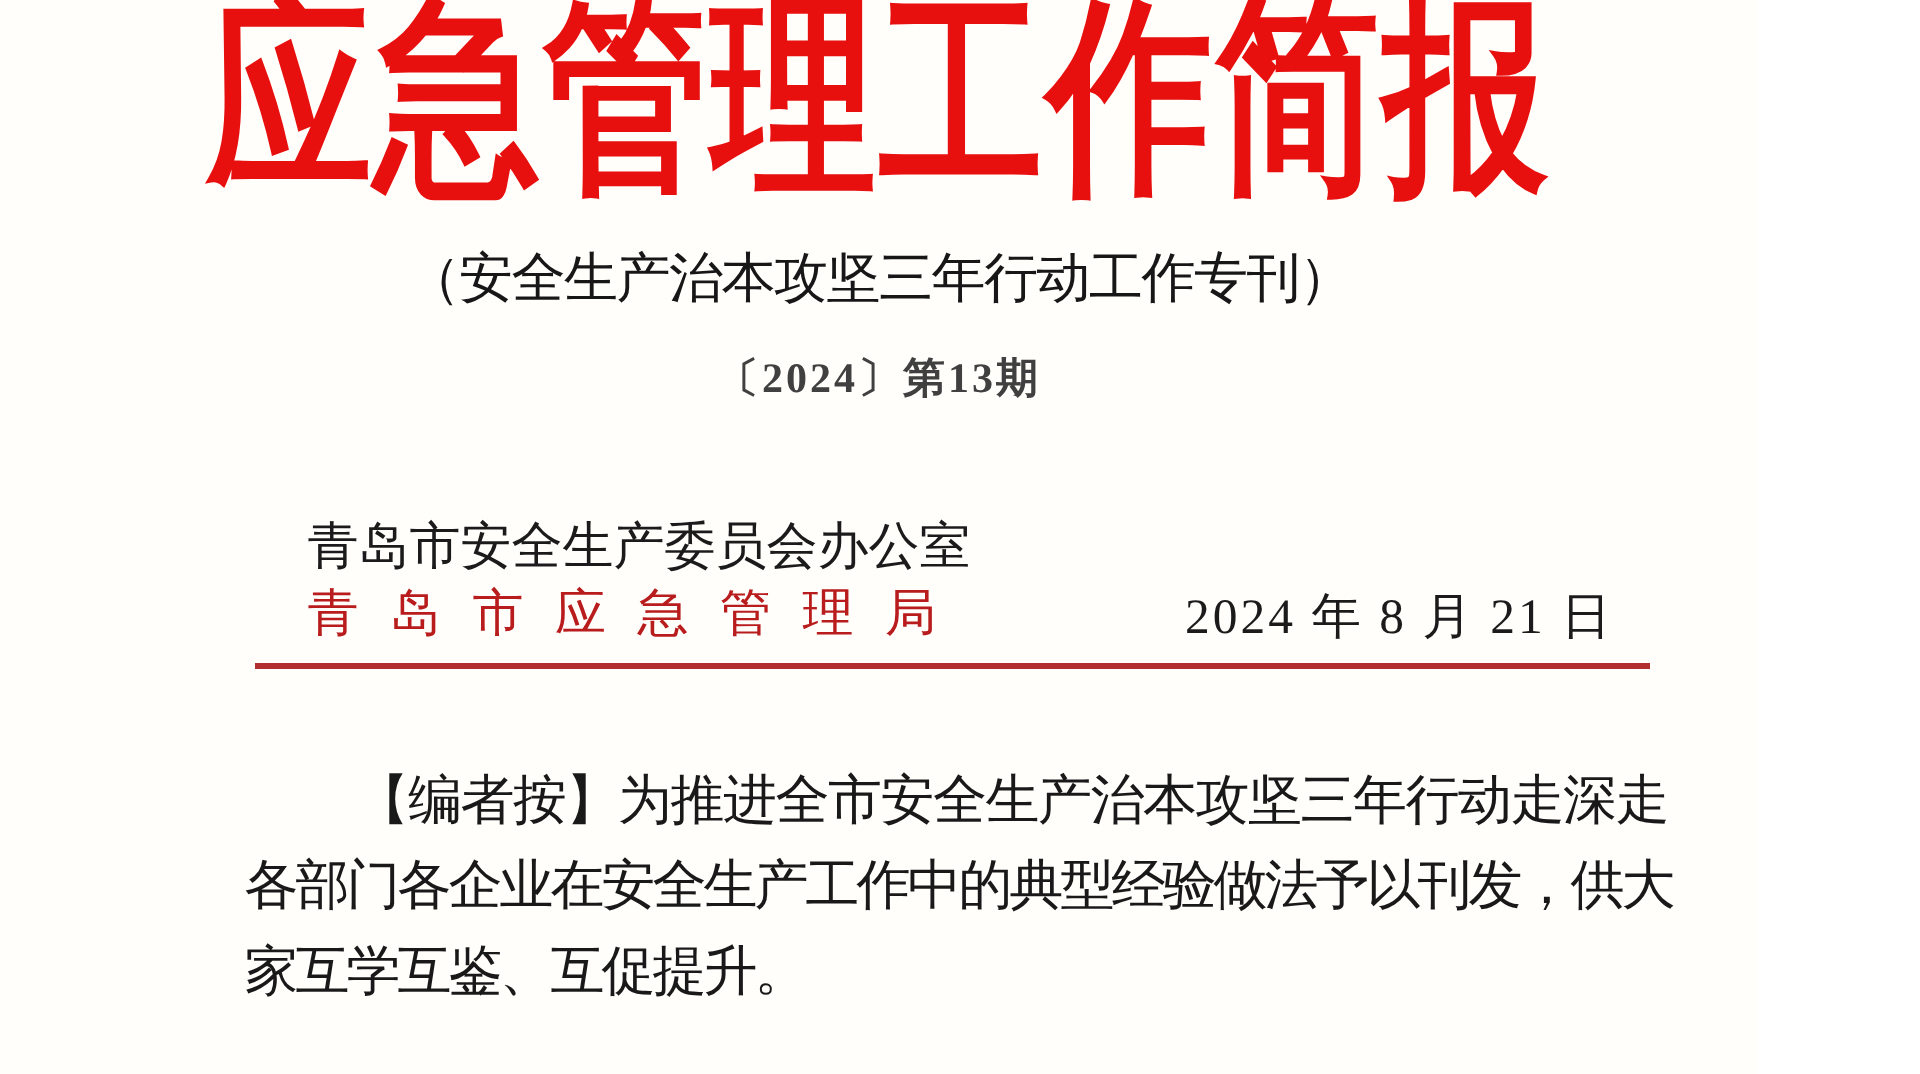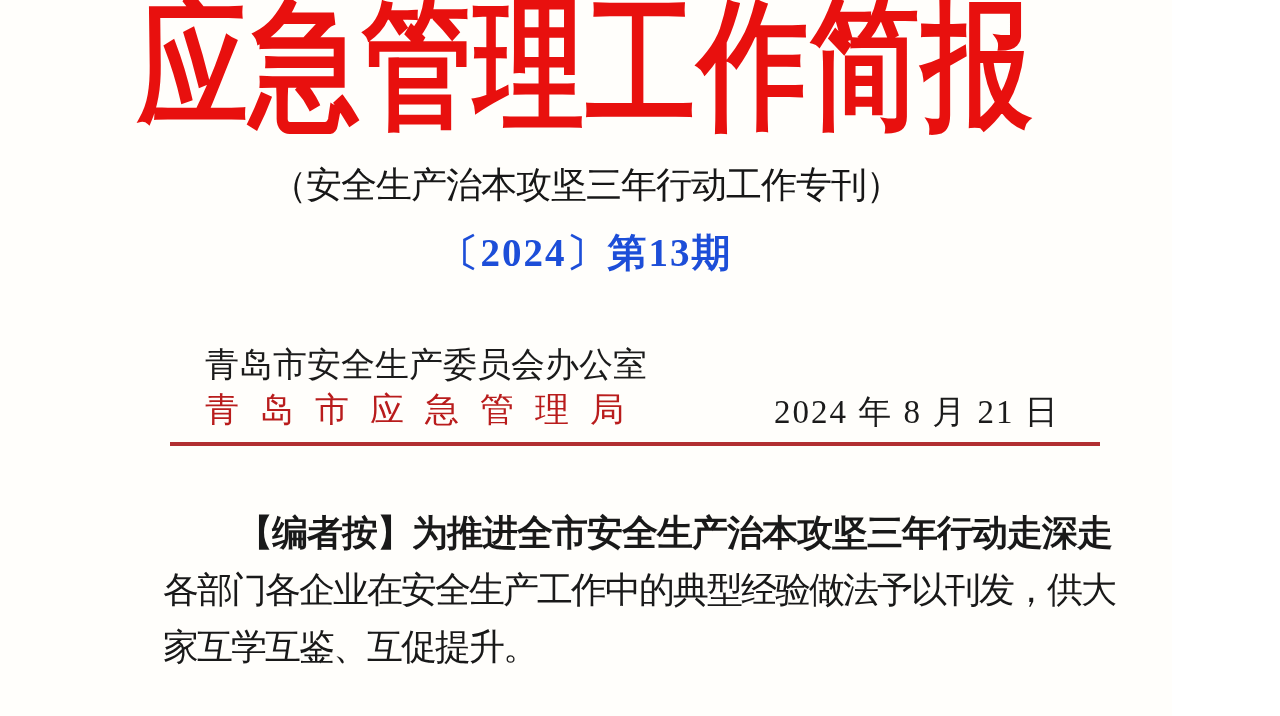--- a/index.html
+++ b/index.html
@@ -43,25 +43,25 @@
     line-height: 44px;
     color: #171717;
     white-space: nowrap;
   }
   .issue-line {
     position: absolute;
     top: 231px;
     left: 0;
     width: 100%;
     text-align: center;
-    font-size: 39px;
+    font-size: 28px;
     font-weight: bold;
     letter-spacing: 2px;
     line-height: 44px;
-    color: #1d4ed8;
+    color: #404040;
     white-space: nowrap;
   }
   .publisher-office {
     position: absolute;
     top: 319px;
     left: 205px;
     font-size: 34px;
     line-height: 44px;
     color: #1b1b1b;
     white-space: nowrap;
@@ -73,21 +73,21 @@
     left: 205px;
     font-size: 34px;
     letter-spacing: 21px;
     line-height: 44px;
     color: #b91c1c;
     white-space: nowrap;
   }
   .issue-date {
     position: absolute;
     top: 390px;
-    left: 774px;
+    left: 790px;
     font-size: 33px;
     letter-spacing: 2px;
     line-height: 44px;
     color: #1b1b1b;
     white-space: nowrap;
   }
   .red-rule {
     position: absolute;
     top: 442px;
     left: 170px;
@@ -105,21 +105,20 @@
     color: #191919;
   }
   .body-line {
     height: 57px;
     line-height: 57px;
     white-space: nowrap;
   }
   .body-line.first {
     padding-left: 74px;
     letter-spacing: -1px;
-    font-weight: bold;
   }
 </style>
 </head>
 <body>
 
 <div class="page">
 
   <div class="masthead-title">应急管理工作简报</div>
 
   <div class="masthead-subtitle">（安全生产治本攻坚三年行动工作专刊）</div>

